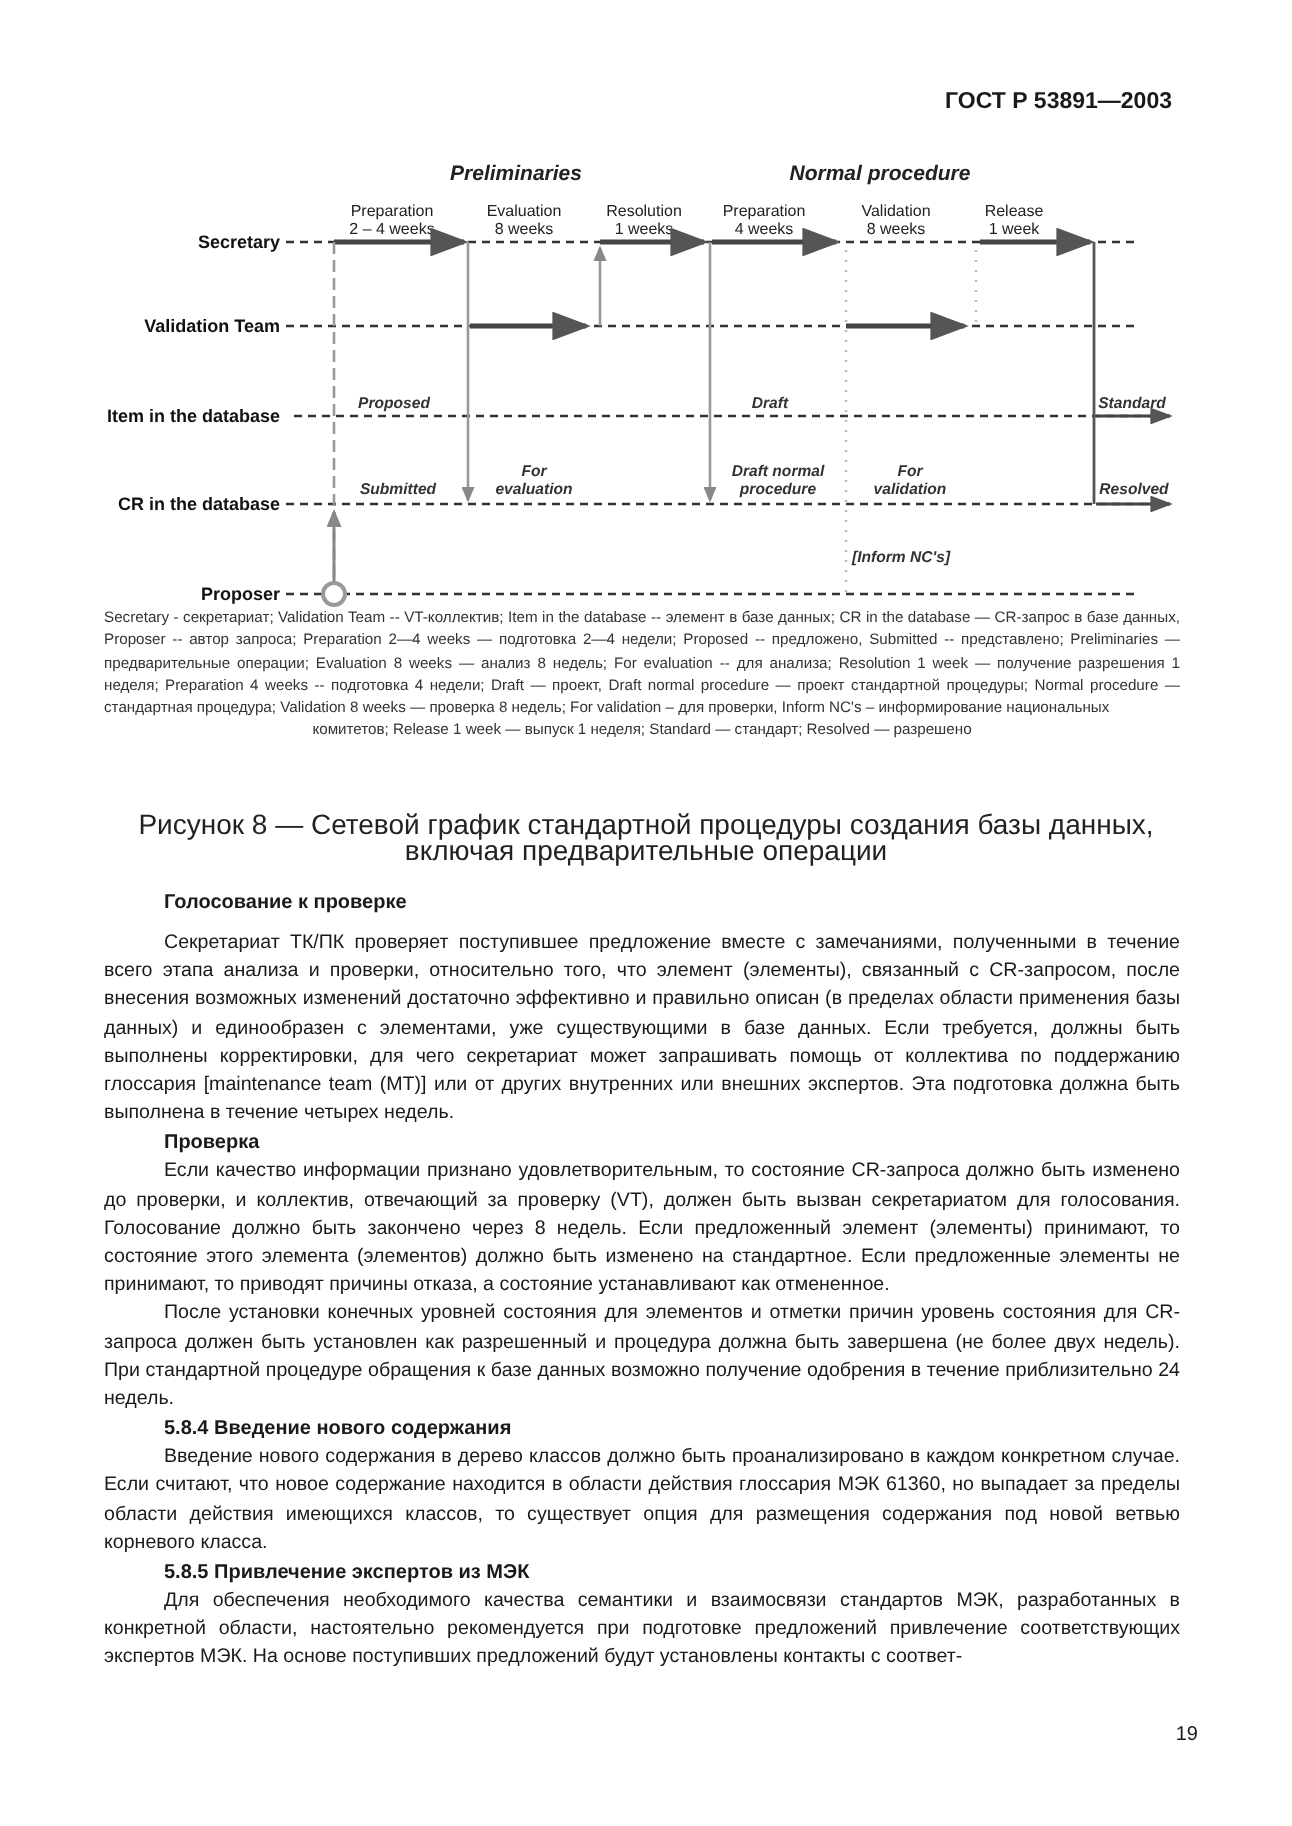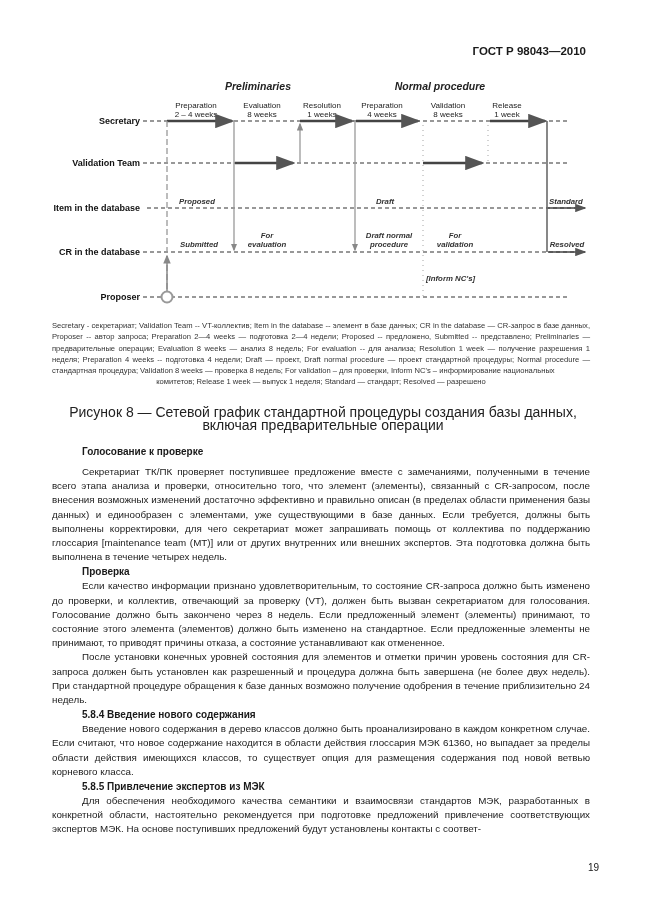--- a/index.html
+++ b/index.html
@@ -1,40 +1,40 @@
 <!DOCTYPE html>
 <html><head>
 <meta charset="utf-8">
 <style>
   html, body { margin:0; padding:0; background:#ffffff; }
   body { width:646px; height:913px; position:relative; overflow:hidden;
          font-family:"Liberation Sans", sans-serif; color:#1a1a1a; }
   .hdr { position:absolute; top:45px; right:60px; font-size:11.5px; font-weight:bold; }
   .diagram { position:absolute; left:0; top:70px; width:564px; height:245px; }
   .diagram svg { width:646px; height:245px; display:block; }
-  .legend { position:absolute; left:52px; top:320px; width:538px; font-size:7.6px;
+  .legend { position:absolute; left:52px; top:303px; width:538px; font-size:7.6px;
             line-height:11.3px; text-align:justify; color:#333; }
   .legend .last { text-align:center; display:block; }
   .caption { position:absolute; left:60px; top:406px; width:526px; font-size:14px;
              text-align:center; line-height:13px; color:#222; }
   .body { position:absolute; left:52px; top:444px; width:538px; font-size:9.8px;
           line-height:14.2px; color:#1a1a1a; }
   .body p { margin:0; text-align:justify; text-indent:30px; }
   .body h3 { margin:0; font-size:10px; font-weight:bold; padding-left:30px; line-height:15px; }
   .body h3.first { margin-bottom:6px; }
   .pgnum { position:absolute; right:47px; top:862px; font-size:10px; }
   .lbl { font-family:"Liberation Sans", sans-serif; font-size:8px; fill:#222; }
   .lane { font-family:"Liberation Sans", sans-serif; font-size:9px; fill:#111; font-weight:bold; }
   .phase { font-family:"Liberation Sans", sans-serif; font-size:10.5px; font-style:italic; font-weight:bold; fill:#222; }
   .st { font-family:"Liberation Sans", sans-serif; font-size:7.8px; font-style:italic; font-weight:bold; fill:#333; }
 </style>
 </head>
 <body>
 
-<div class="hdr">ГОСТ Р 98043—2010</div>
+<div class="hdr">ГОСТ Р 53891—2003</div>
 
 <div class="diagram">
   <svg viewBox="0 0 646 245" xmlns="http://www.w3.org/2000/svg">
     <defs>
       <marker id="ah" markerWidth="8" markerHeight="6" refX="7" refY="3" orient="auto">
         <path d="M0,0 L8,3 L0,6 Z" fill="#555"></path>
       </marker>
       <marker id="ahl" markerWidth="6" markerHeight="5" refX="5" refY="2.5" orient="auto">
         <path d="M0,0 L6,2.5 L0,5 Z" fill="#888"></path>
       </marker>

